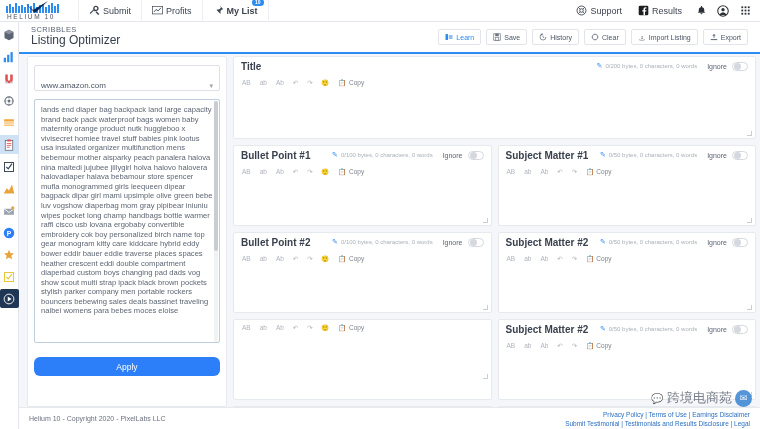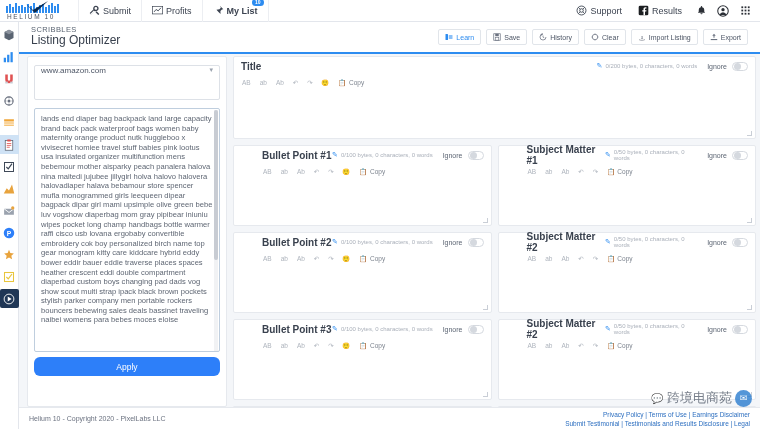--- a/index.html
+++ b/index.html
@@ -85,22 +85,22 @@
   .tbtn .ti { display:inline-flex; width: 8px; height: 8px; }
   .tbtn.learn { color: #2d8cf0; }
 
   
   .leftpane {
     position: absolute; top: 34px; left: 8px; width: 200px; bottom: 22px;
     background: #fff; border: 1px solid #e6e9ee; border-radius: 2px;
     padding: 8px 6px;
   }
   .sel {
-    width: 100%; height: 35px; border: 1px solid #dde1e7; border-radius: 2px;
-    font-size: 8px; color: #4d5666; display: flex; align-items: flex-start;
+    width: 100%; height: 26px; border: 1px solid #dde1e7; border-radius: 2px;
+    font-size: 8px; color: #4d5666; display: flex; align-items: flex-end;
     padding: 0 6px; background: #fff; position: relative;
   }
   .sel .chev { margin-left: auto; font-size: 7px; color: #9aa2ae; }
   .kw {
     margin-top: 8px; width: 100%; height: 244px;
     border: 1px solid #bfcede; border-radius: 2px; background: #fff;
     padding: 5px 6px; font-size: 7.6px; line-height: 9.6px;
     color: #5e6673; overflow: hidden; position: relative;
     resize: none; font-family: "Liberation Sans", sans-serif;
   }
@@ -154,21 +154,21 @@
   .fmtbar .fi { display: inline-flex; align-items: center; }
   .fmtbar .copy { display: flex; align-items: center; gap: 2px; color: #7d848f; }
   .ta {
     height: 46px; border-top: 0; margin: 0 0 0 0; position: relative;
   }
   .ta .grip {
     position: absolute; right: 3px; bottom: 2px; width: 5px; height: 5px;
     border-right: 1px solid #c9ced6; border-bottom: 1px solid #c9ced6;
   }
   .rowpair { display: flex; gap: 6px; }
-  .rowpair > .card { flex: 1 1 0; min-width: 0; padding-left: 21px; }
+  .rowpair > .card { flex: 1 1 0; min-width: 0; }
 
   
   .footer {
     position: absolute; left: 19px; right: 0; bottom: 0; height: 22px;
     background: #fff; border-top: 1px solid #e6e9ee;
     display: flex; align-items: center; padding: 0 10px;
   }
   .copy-txt { font-size: 7px; color: #6b7280; }
   .flinks {
     margin-left: auto; text-align: right; font-size: 6.5px;
@@ -623,33 +623,20 @@
             </span>
           </div>
           <div class="ta">
               <span class="grip"></span>
             </div>
         </div>
       </div>
 
       <div class="rowpair">
         <div class="card">
-          <div class="card-head">
-            <span class="card-title">Bullet Point #3</span>
-            <span class="meta">
-              <span class="pencil">✎</span>
-              <span>0/100 bytes, 0 characters, 0 words</span>
-            </span>
-            <span class="ignore-wrap">
-              <span class="ignore-lbl">Ignore</span>
-              <span class="toggle">
-                  <i></i>
-                </span>
-            </span>
-          </div>
           <div class="fmtbar">
             <span class="fi">AB</span>
             <span class="fi">ab</span>
             <span class="fi">Ab</span>
             <span class="fi">↶</span>
             <span class="fi">↷</span>
             <span class="fi">🙂</span>
             <span class="copy">
               <span>📋</span>
               <span>Copy</span>

